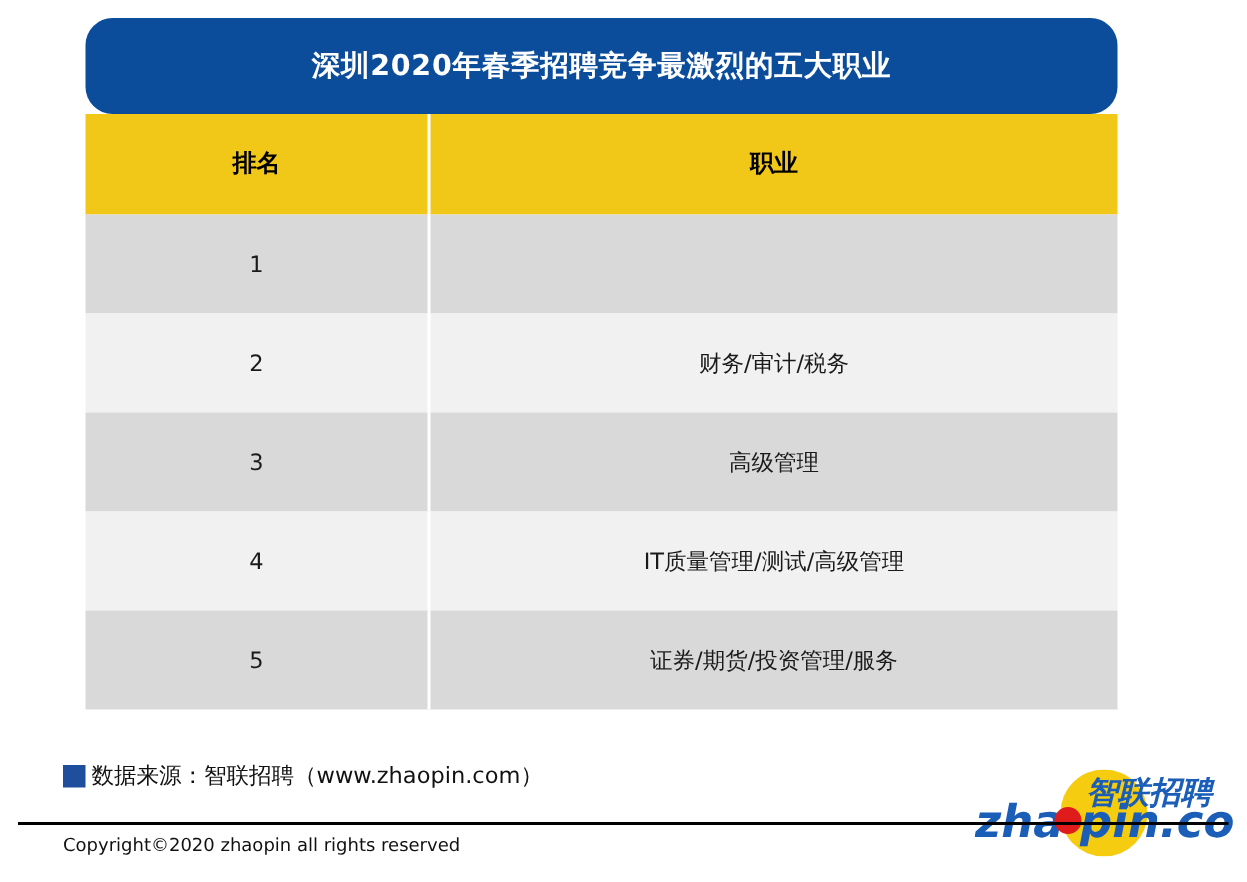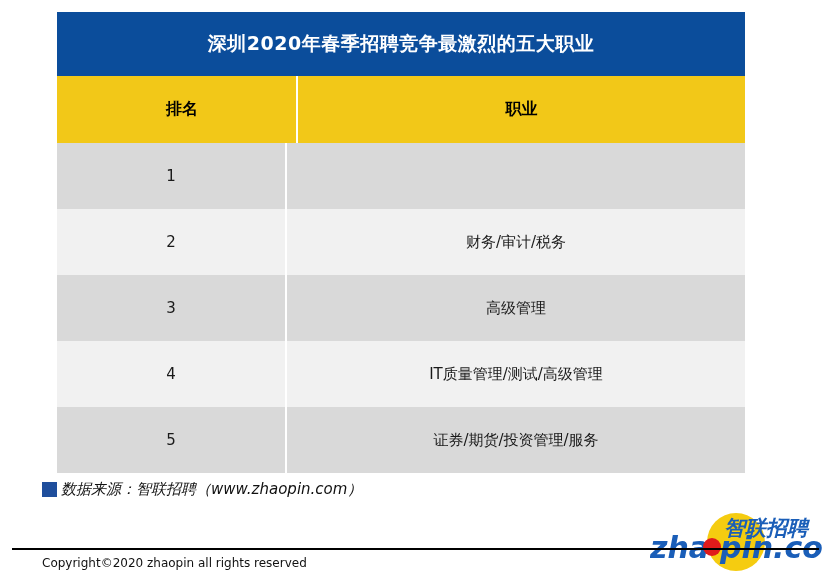--- a/index.html
+++ b/index.html
@@ -23,35 +23,35 @@
     width: 688px;
     height: 463px;
   }
 
   .title-bar {
     height: 64px;
     background: #0b4d9b;
     display: flex;
     align-items: center;
     justify-content: center;
+    border-radius: 18px;
   }
   .title-text {
     color: #ffffff;
     font-size: 19px;
     font-weight: bold;
     letter-spacing: 0.5px;
     white-space: nowrap;
   }
 
   .col-header {
     height: 67px;
     background: #f2c818;
     display: flex;
     align-items: stretch;
-    padding-left: 11px;
   }
   .col-header .cell {
     display: flex;
     align-items: center;
     justify-content: center;
     font-size: 16px;
     font-weight: bold;
     color: #000000;
   }
 
@@ -72,24 +72,23 @@
     justify-content: center;
     font-size: 15px;
     color: #1a1a1a;
   }
   .data-row .cell.rank-val { font-size: 15px; }
 
   
   #source-note {
     position: absolute;
     left: 42px;
-    top: 480px;
+    top: 508px;
     display: flex;
     align-items: center;
-    font-style: italic;
   }
   .blue-square {
     width: 15px;
     height: 15px;
     background: #1f4e9c;
     flex: 0 0 15px;
   }
   .source-text {
     margin-left: 4px;
     font-size: 15px;

